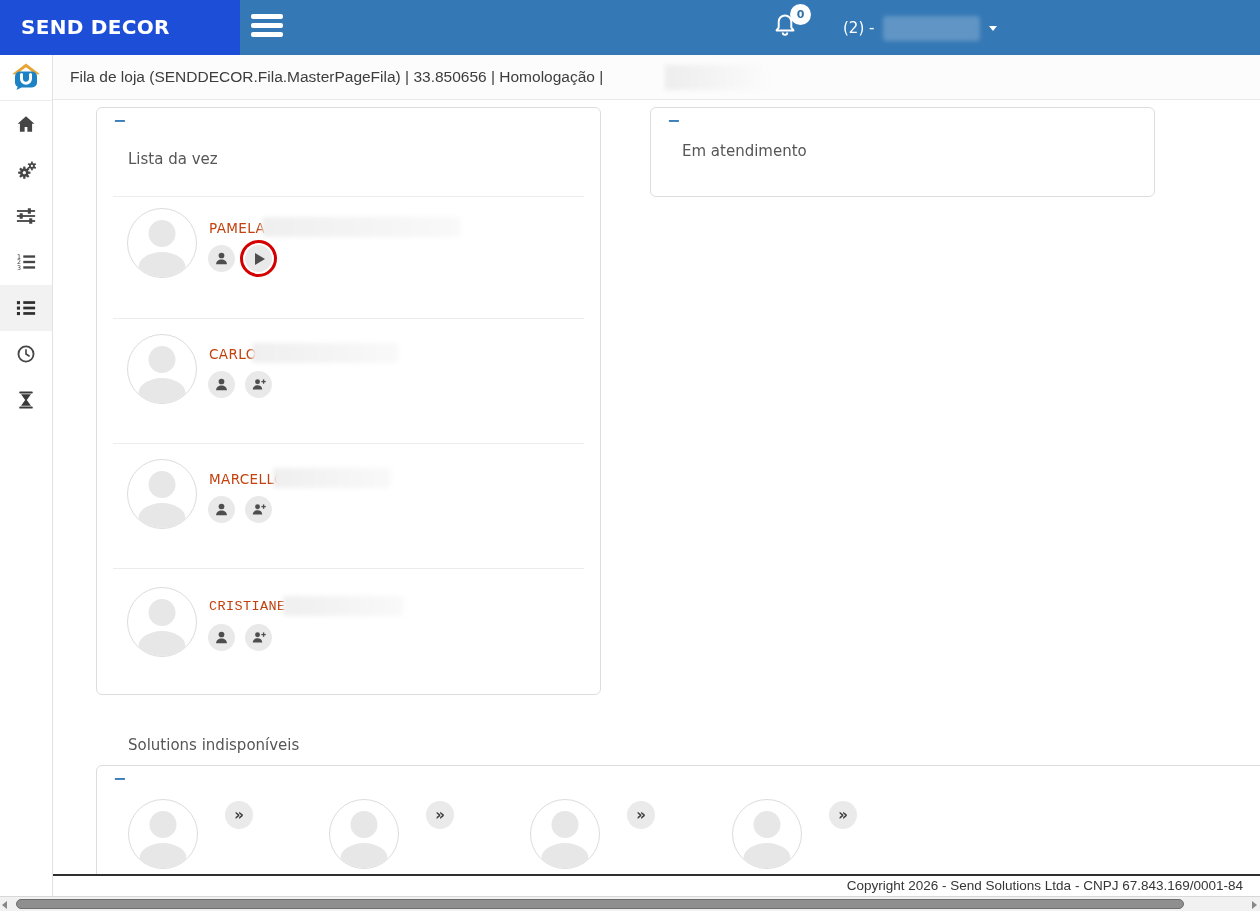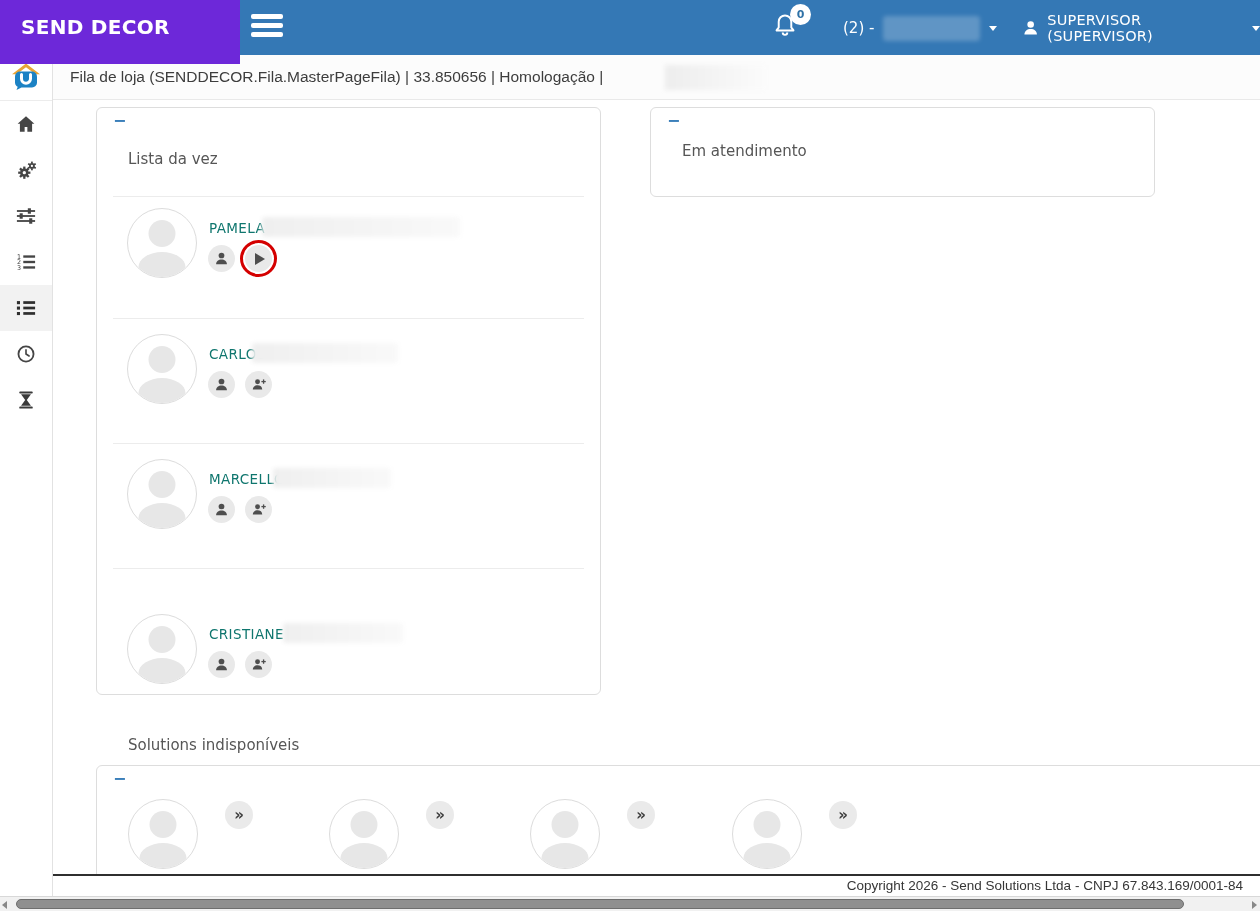--- a/index.html
+++ b/index.html
@@ -1,21 +1,21 @@
 <!DOCTYPE html>
 <html><head>
 <meta charset="utf-8">
 <style>
   * { margin:0; padding:0; box-sizing:border-box; }
   body { background:#cfcfcf; font-family:"DejaVu Sans","Liberation Sans",sans-serif; }
   .screen { position:relative; width:1260px; height:911px; background:#fff; overflow:hidden; }
 
   
   .topbar { position:absolute; left:0; top:0; width:1260px; height:55px; background:#3478b5; z-index:9; }
-  .brand { position:absolute; left:0; top:0; width:240px; height:64px; background:#6d28d9; color:#fff;
+  .brand { position:absolute; left:0; top:0; width:240px; height:55px; background:#1d4ed8; color:#fff;
            font-size:20px; font-weight:bold; line-height:55px; padding-left:21px; letter-spacing:.3px; cursor:pointer; }
   .hamburger { position:absolute; left:251px; top:14px; width:32px; height:27px; cursor:pointer; background:none; border:none; }
   .hamburger .bar { display:block; width:32px; height:5px; background:#fff; border-radius:2px; margin-bottom:4px; }
   .bell-wrap { position:absolute; left:772px; top:10px; width:28px; height:34px; cursor:pointer; }
   .badge { position:absolute; top:-6px; right:-11px; width:21px; height:21px; border-radius:50%; background:#fff;
            color:#2f72a7; font-size:11px; font-weight:bold; display:flex; align-items:center; justify-content:center; }
   .store-sel { position:absolute; left:843px; top:15px; height:26px; display:flex; align-items:center; gap:9px;
                color:#fff; font-size:15px; cursor:pointer; }
   .redact-blue { display:inline-block; width:97px; height:25px; background:rgba(255,255,255,.22);
                  filter:blur(2px); border-radius:3px; }
@@ -45,29 +45,29 @@
   .card-vend  { left:96px; top:765px; width:1170px; height:130px; }
   .collapse-link { position:absolute; left:16px; top:3px; color:#337ab7; font-weight:bold; font-size:16px; cursor:pointer; }
   .card-title { position:absolute; left:31px; top:42px; font-size:15px; color:#565656; }
   .card-atend .card-title { top:34px; }
   .lista-head-divider { position:absolute; left:16px; right:16px; top:88px; border-bottom:1px solid #ececec; }
   .row-divider { position:absolute; left:16px; right:16px; border-bottom:1px solid #ececec; }
   .rd0 { top:210px; } .rd1 { top:335px; } .rd2 { top:460px; }
 
   
   .seller-row { position:absolute; left:0; width:100%; height:112px; }
-  .r0 { top:100px; } .r1 { top:226px; } .r2 { top:351px; } .r3 { top:506px; }
+  .r0 { top:100px; } .r1 { top:226px; } .r2 { top:351px; } .r3 { top:479px;font-family:Liberation Mono, monospace; }
   .avatar { position:absolute; width:70px; height:70px; border:1px solid #dcdcdc; border-radius:50%;
             background:#fff; overflow:hidden; }
   .seller-row .avatar { left:30px; top:0; }
   .av-head { position:absolute; left:50%; transform:translateX(-50%); top:11px; width:27px; height:27px;
              border-radius:50%; background:#e7e7e7; }
   .av-body { position:absolute; left:50%; transform:translateX(-50%); top:43px; width:47px; height:30px;
              border-radius:50%; background:#e7e7e7; }
-  .seller-name { position:absolute; left:112px; top:12px; font-size:13.5px; color:#0f766e; letter-spacing:.4px; }
+  .seller-name { position:absolute; left:112px; top:12px; font-size:13.5px; color:#c2410c; letter-spacing:.4px; }
   .name-redact { position:absolute; top:9px; height:20px; border-radius:2px;
                  background:linear-gradient(90deg,#efefef,#f9f9f9); filter:blur(2px); }
   .nr0 { left:165px; width:198px; } .nr1 { left:155px; width:146px; }
   .nr2 { left:176px; width:118px; } .nr3 { left:186px; width:120px; }
   .action-btn { position:absolute; top:37px; width:27px; height:27px; border-radius:50%; background:#e9e9e9;
                 display:flex; align-items:center; justify-content:center; cursor:pointer; }
   .btn1 { left:111px; } .btn2 { left:148px; }
   .play-tri { width:0; height:0; border-top:6.5px solid transparent; border-bottom:6.5px solid transparent;
               border-left:10px solid #4e4e4e; margin-left:3px; }
   .red-ring { position:absolute; left:143px; top:32px; width:37px; height:37px; border:3px solid #d40000;
@@ -117,28 +117,20 @@
       </svg>
       <span class="badge">0</span>
     </div>
 
     <div class="store-sel">
       <span>(2) -</span>
       <span class="redact-blue"></span>
       <span class="caret"></span>
     </div>
 
-    <div class="user-menu">
-      <svg width="18" height="18" viewBox="0 0 20 20">
-        <circle cx="10" cy="6" r="3.8" fill="#fff"></circle>
-        <path d="M2.8 17.5c0-4 3.2-6.3 7.2-6.3s7.2 2.3 7.2 6.3z" fill="#fff"></path>
-      </svg>
-      <span>SUPERVISOR (SUPERVISOR)</span>
-      <span class="caret"></span>
-    </div>
   </header>
 
   <aside class="sidebar">
     <div class="side-logo">
       <svg width="32" height="32" viewBox="0 0 32 32">
         <path d="M16 1.5 30 12.2h-4.6L16 5.2l-9.4 7H2Z" fill="#e7a437"></path>
         <rect x="5" y="9.5" width="22" height="16" rx="5" fill="#1c82c4"></rect>
         <path d="M11.5 12.5v4.2a4.5 4.5 0 0 0 9 0v-4.2" stroke="#fff" stroke-width="3" fill="none" stroke-linecap="round"></path>
         <path d="M8 24l-1.5 4 5-2.5z" fill="#1c82c4"></path>
       </svg>

